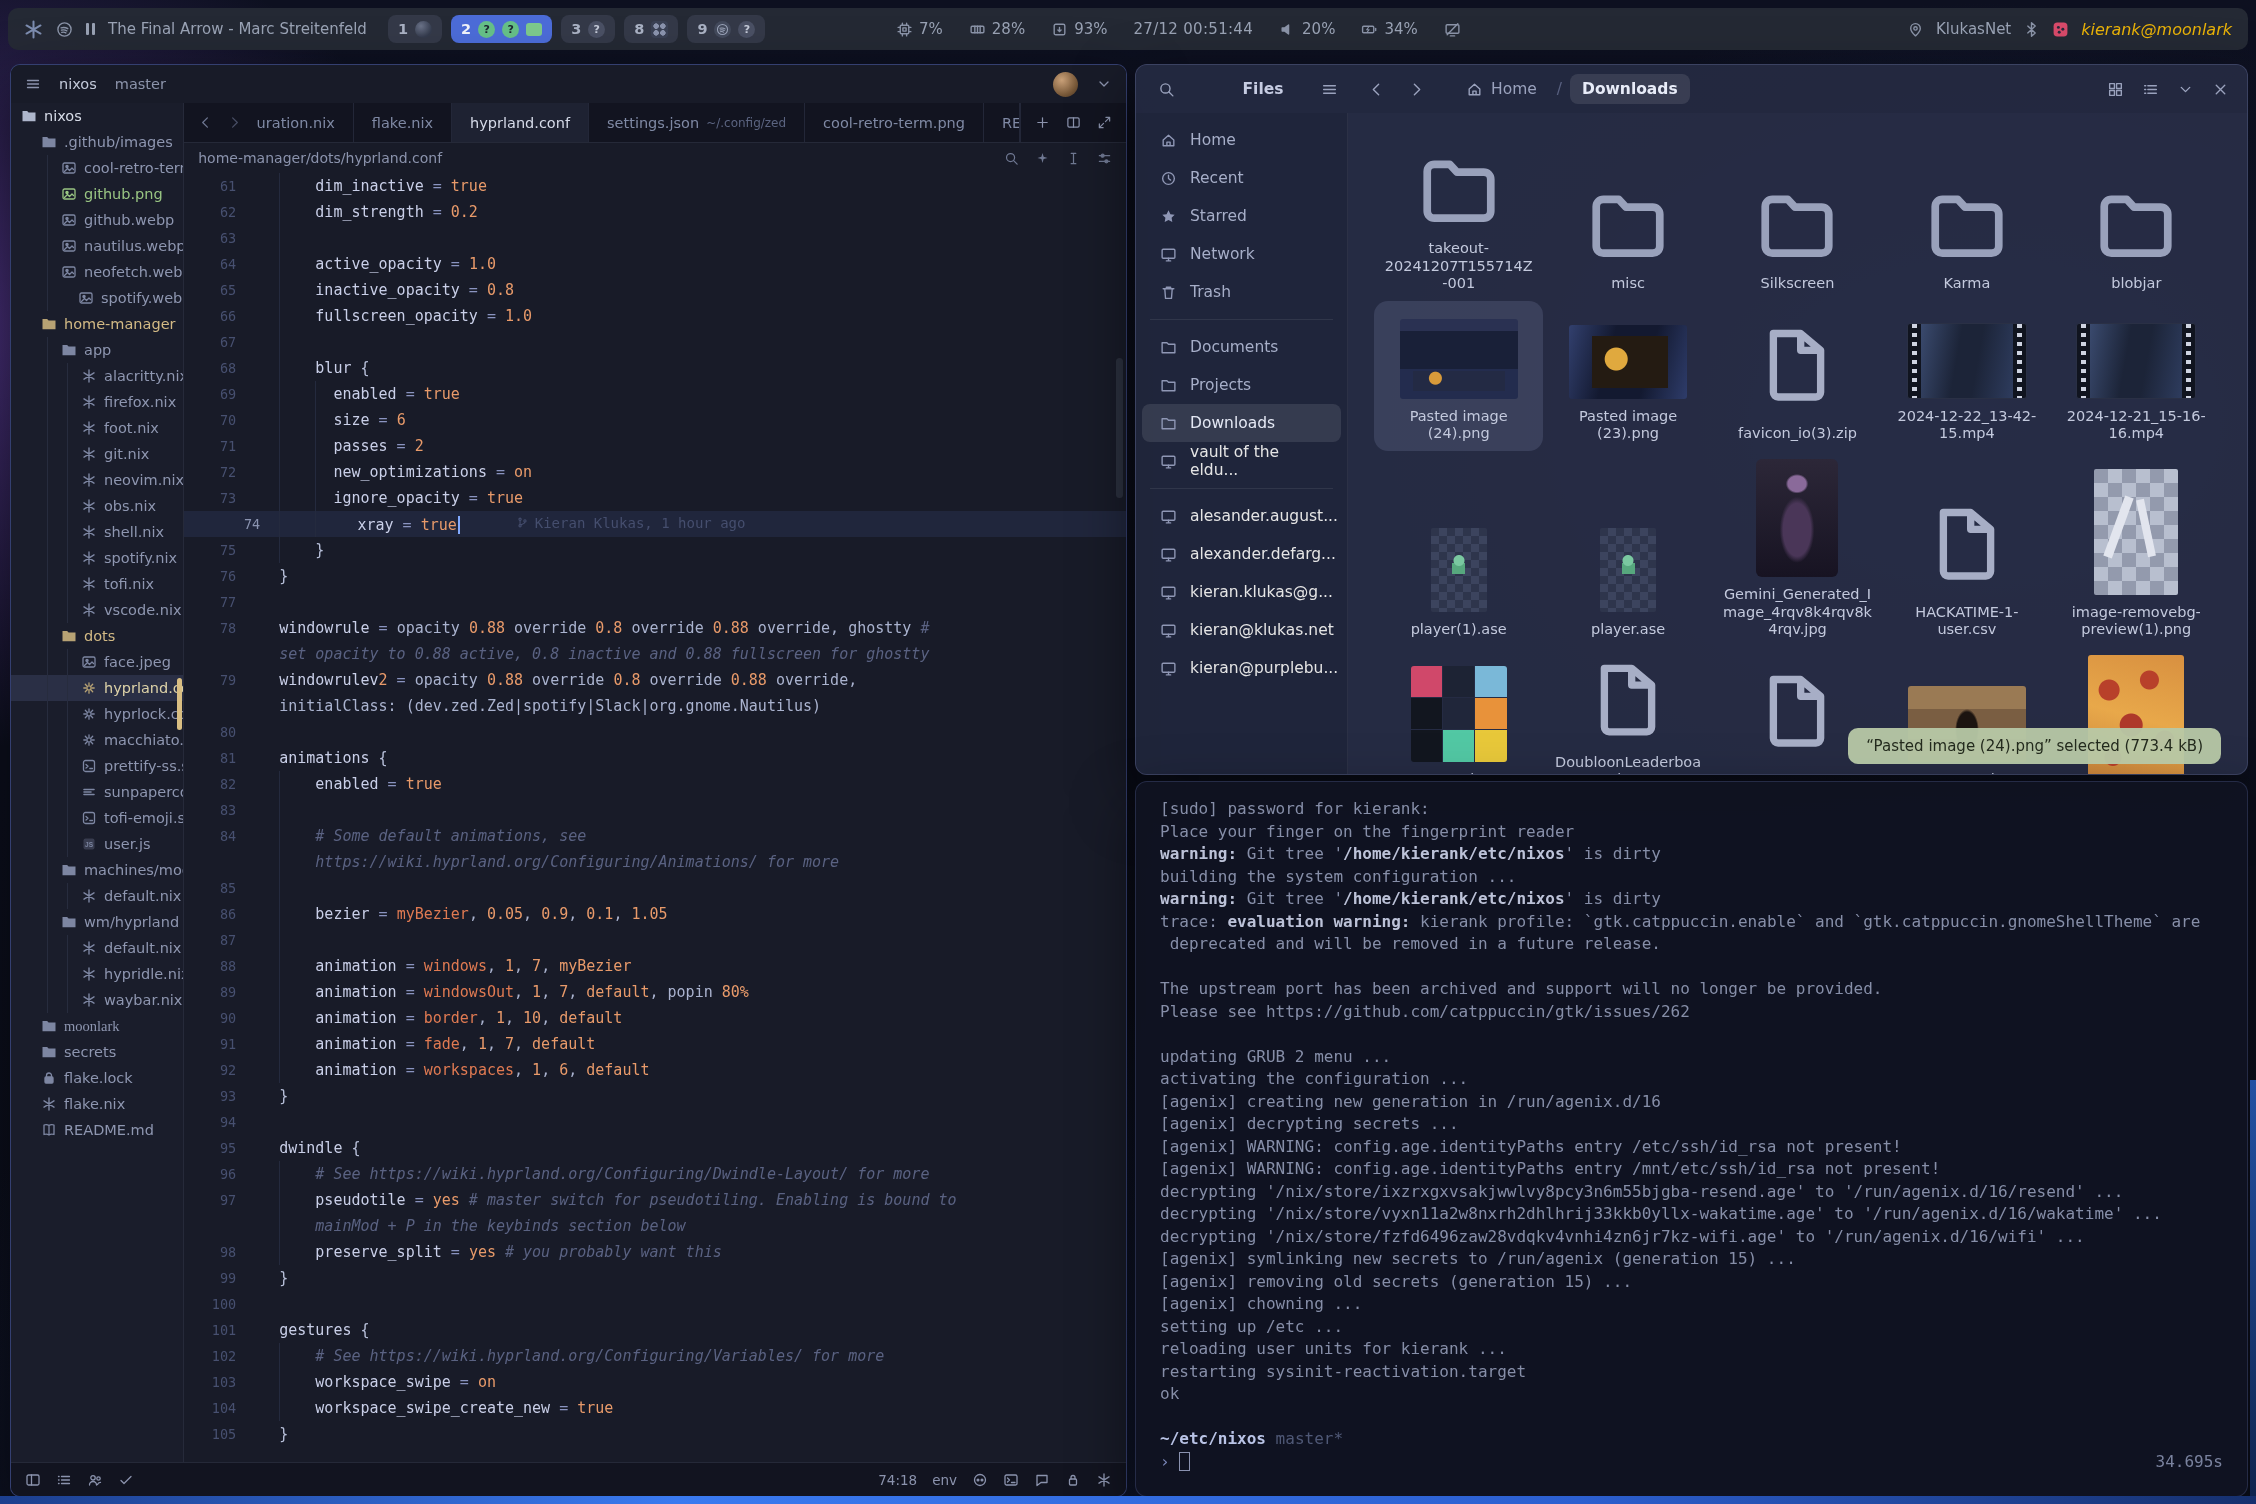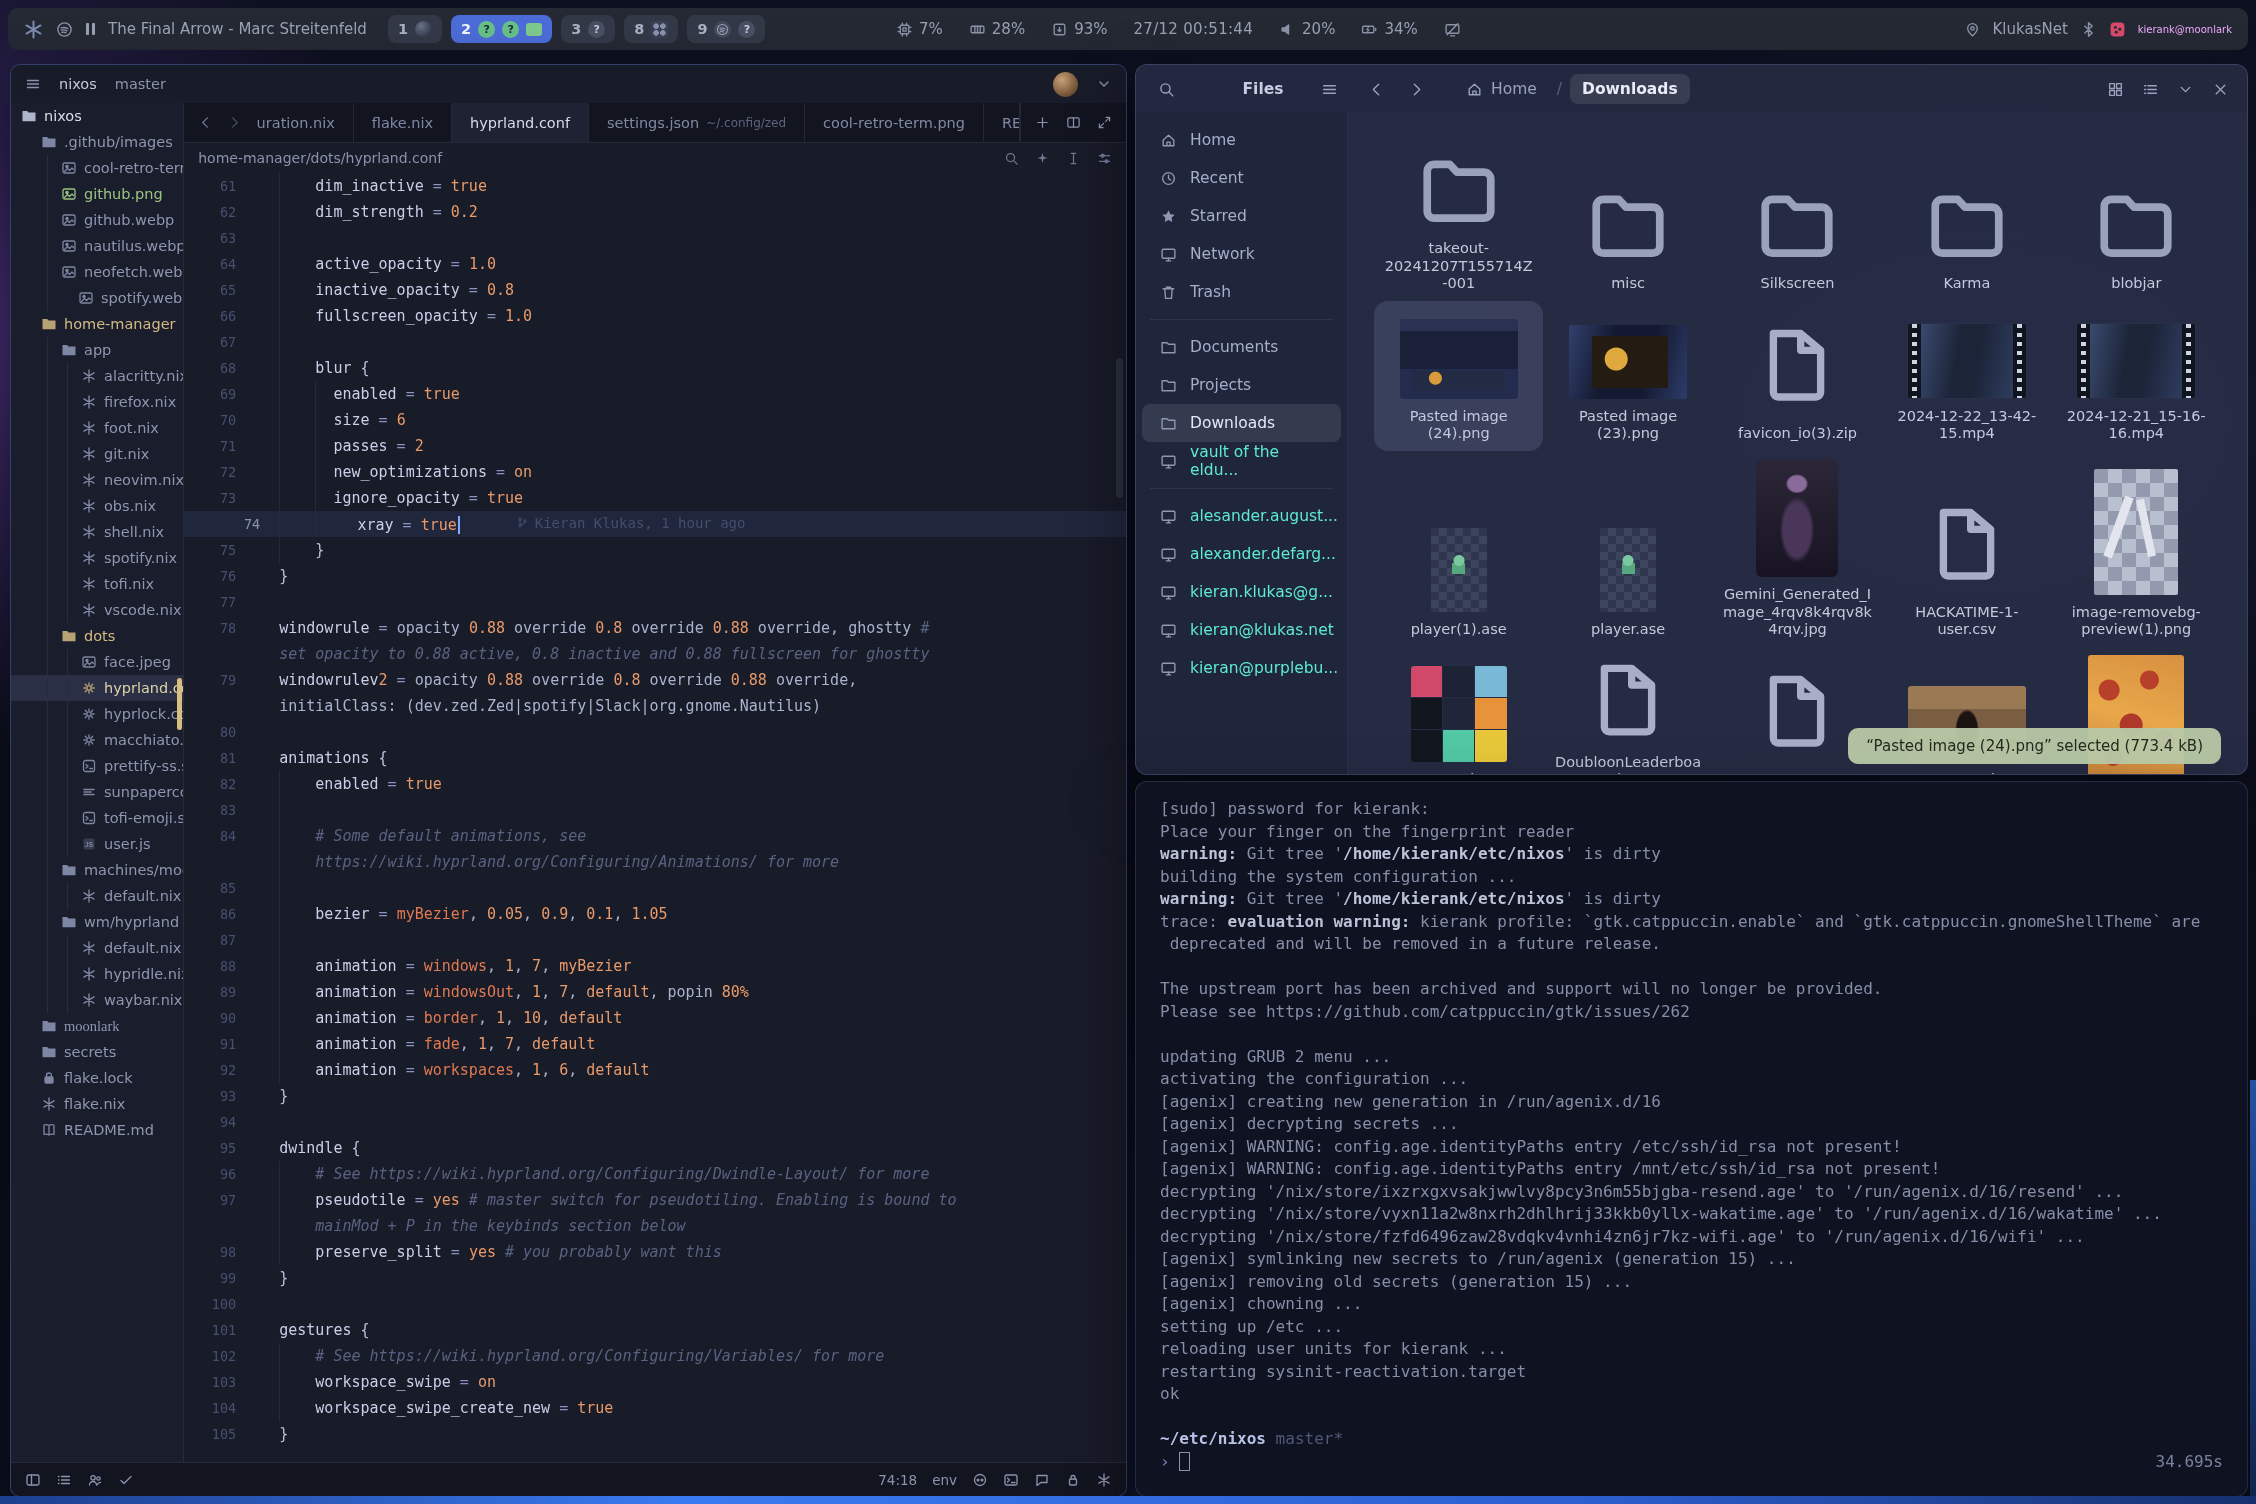--- a/index.html
+++ b/index.html
@@ -43,21 +43,21 @@
      radial-gradient(circle at 30% 70%,#8a93ad 2.5px,transparent 3px),
      radial-gradient(circle at 70% 70%,#8a93ad 2.5px,transparent 3px),#3a4154;}
   .wsi.spot{background:#434a5c;color:#9aa3b8;padding:2px;}
   #stats{position:absolute;left:888px;top:0;height:42px;display:flex;align-items:center;gap:26px;}
   .stat{display:flex;align-items:center;gap:6px;}
   .stat .ic{width:17px;height:17px;color:#8b94a8;}
   #bar .clock{letter-spacing:.3px;}
   #bar .bar-right{position:absolute;right:16px;top:0;height:42px;display:flex;align-items:center;gap:12px;}
   .bar-right .ic{width:17px;height:17px;color:#8b94a8;}
   .kbd-ic{width:17px;height:17px;}
-  .user{color:#f0abfc;font-size:10px;}
+  .user{color:#eab308;font-size:16px;font-style:italic;}
 
   
   #editor{position:absolute;left:10px;top:64px;width:1117px;height:1433px;background:#181b28;
     border-radius:10px;border:1px solid rgba(86,108,200,.45);box-shadow:0 24px 60px rgba(0,0,0,.55);overflow:hidden;}
   .e-title{height:38px;display:flex;align-items:center;padding:0 14px;gap:18px;background:#181b28;}
   .e-title .ic{width:16px;height:16px;color:#8b93ad;}
   .e-proj{color:#c3cada;font-size:14.5px;}
   .e-branch{color:#8c94ab;font-size:14.5px;}
   .e-title .spacer{flex:1;}
   .avatar{width:25px;height:25px;border-radius:50%;background:radial-gradient(circle at 35% 32%,#c9a078,#7a5a3a 62%,#45321f);}
@@ -121,21 +121,21 @@
   .crumb{position:absolute;left:318px;display:flex;align-items:center;gap:8px;font-size:15.5px;}
   .crumb .seg{display:flex;align-items:center;gap:8px;color:#9aa2bd;padding:6px 12px;border-radius:8px;}
   .crumb .seg.on{background:rgba(255,255,255,.10);color:#e8ecf8;font-weight:bold;}
   .crumb .sep{color:#596180;}
   .f-acts{position:absolute;right:18px;display:flex;align-items:center;gap:18px;}
   .f-body{position:absolute;top:48px;bottom:0;left:0;right:0;display:flex;}
   .f-side{width:212px;background:rgba(28,32,52,.55);border-right:1px solid rgba(255,255,255,.06);padding-top:8px;}
   .srow{height:38px;display:flex;align-items:center;gap:13px;padding:0 18px;font-size:15.5px;color:#a6aec8;margin:0 6px;border-radius:8px;}
   .srow .ic{width:17px;height:17px;color:#8f97b5;flex:none;}
   .srow.sel{background:rgba(255,255,255,.10);color:#e4e8f4;}
-  .srow.acct{color:#5eead4;}
+  .srow.acct{color:#e5e5e5;}
   .sdiv{height:1px;background:rgba(255,255,255,.08);margin:8px 14px;}
   .f-grid{flex:1;display:grid;grid-template-columns:repeat(5,1fr);grid-template-rows:172px 150px 196px 150px;
     padding:16px 26px 0;justify-items:center;}
   .gitem{display:flex;flex-direction:column;align-items:center;justify-content:flex-end;padding:8px 10px;border-radius:14px;}
   .gitem.sel{background:rgba(140,150,190,.20);}
   .glabel{margin-top:9px;font-size:14.5px;line-height:1.22;color:#c3c9dd;text-align:center;max-width:152px;overflow-wrap:anywhere;}
   .th-folder{width:98px;height:82px;color:#99a1bb;}
   .th-doc{width:84px;height:102px;color:#a7aec6;}
   .th-shot24{width:118px;height:80px;border-radius:3px;background:
       radial-gradient(circle at 30% 74%,#d89a3a 0 6px,transparent 7px),

